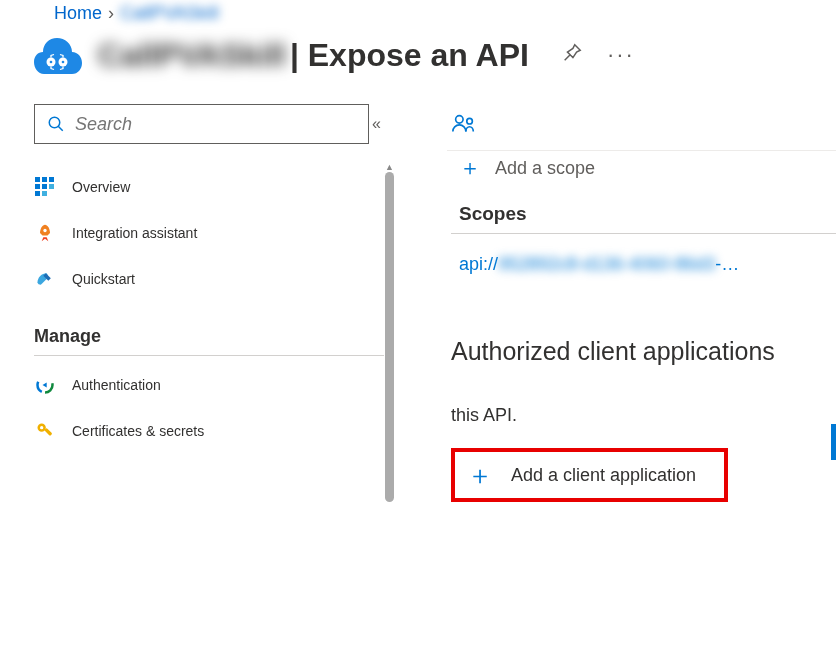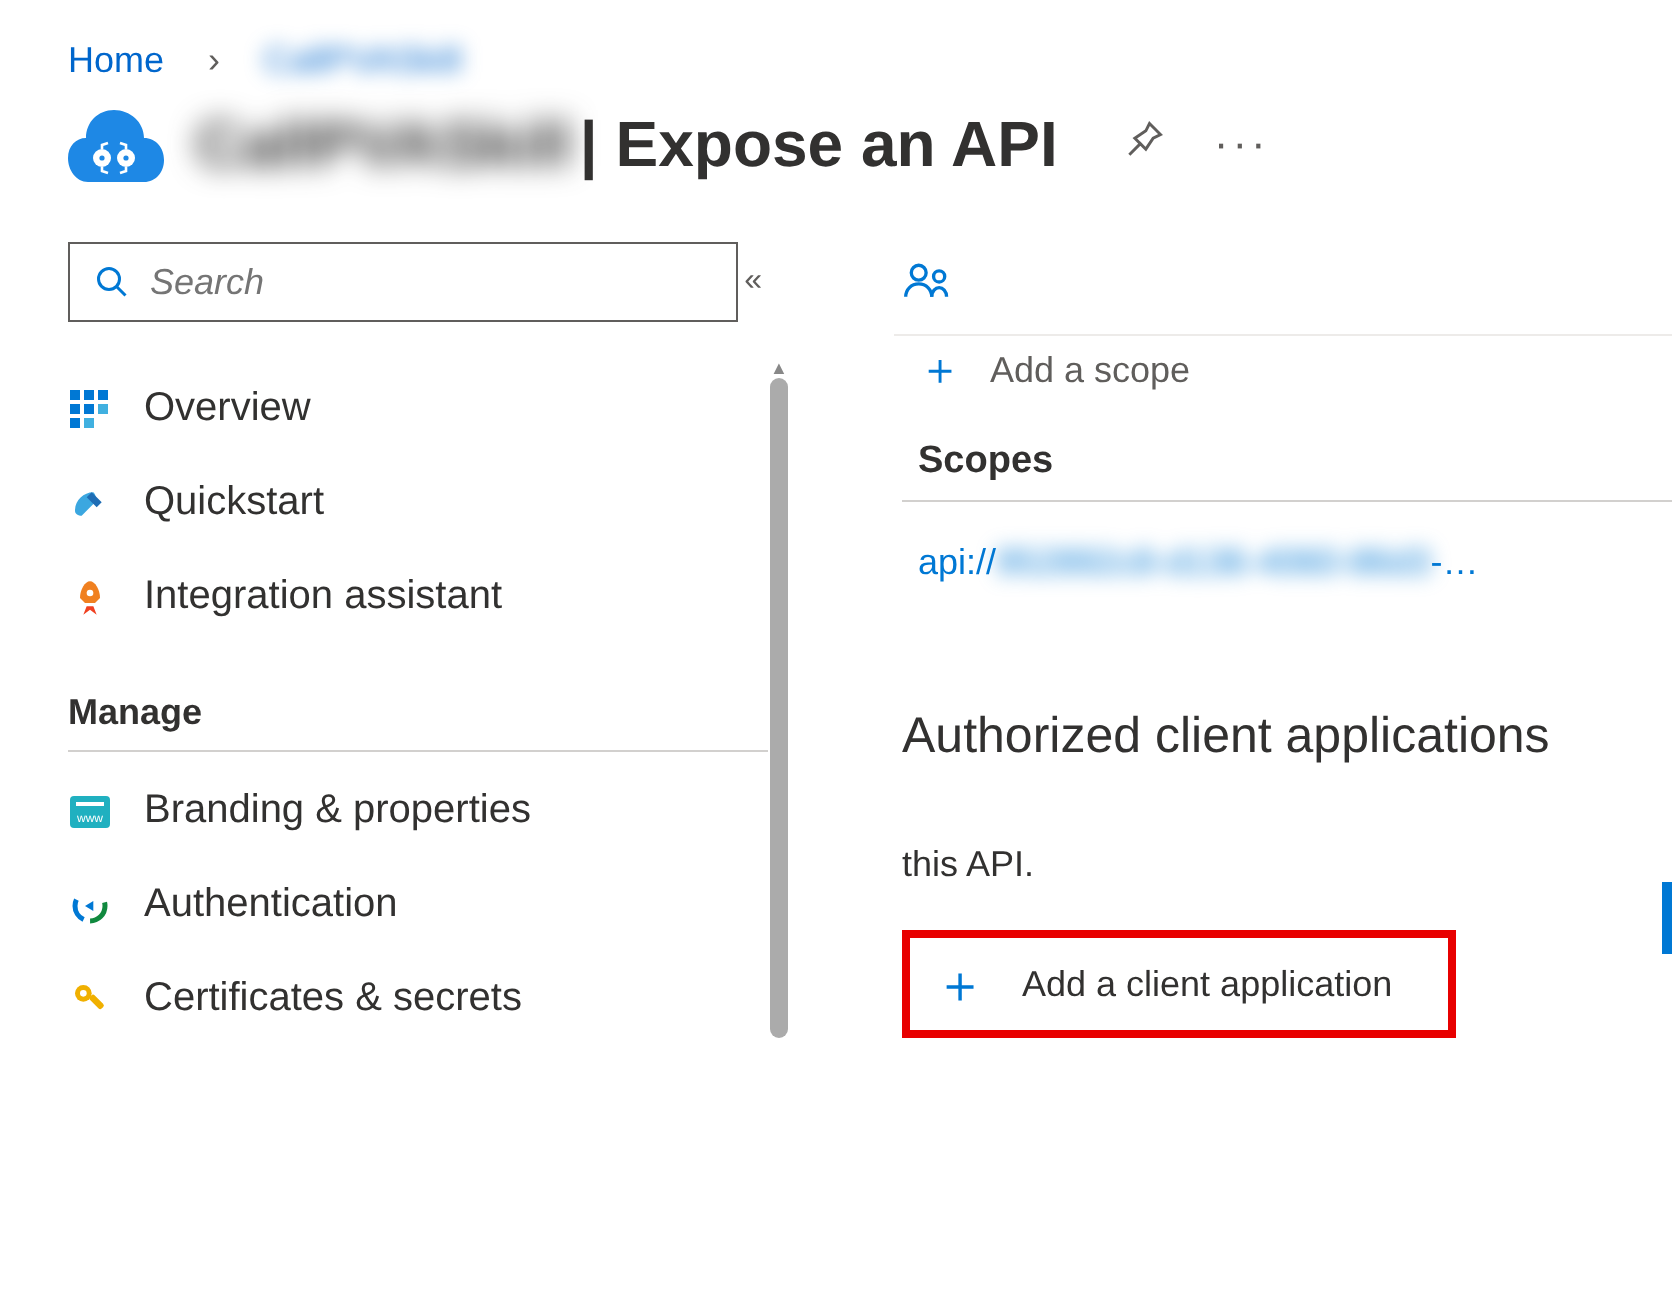--- a/index.html
+++ b/index.html
@@ -1,18 +1,18 @@
 <!DOCTYPE html>
 <html><head>
   <meta charset="utf-8">
   <style>
     * { box-sizing: border-box; margin: 0; padding: 0; font-family: "Segoe UI", -apple-system, sans-serif; }
     body { background: #fff; color: #323130; width: 836px; height: 655px; overflow: hidden; }
     
-    .breadcrumb { padding: 20px 0 4px 34px; font-size: 18px; display: flex; align-items: center; gap: 22px; }
+    .breadcrumb { padding: 3px 0 4px 34px; font-size: 18px; display: flex; align-items: center; gap: 6px; margin-left: 20px; }
     .breadcrumb a { color: #0066cc; text-decoration: none; }
     .breadcrumb .sep { color: #605e5c; }
     .blur-text { filter: blur(5px); color: #0066cc; }
     .blur-dark { filter: blur(7px); color: #333; }
     
     .header { display: flex; align-items: center; padding: 6px 0 4px 34px; gap: 16px; text-align: center; }
     .header-icon { width: 48px; height: 42px; flex-shrink: 0; }
     .header-title { display: flex; align-items: baseline; font-size: 32px; font-weight: 600; color: #323130; gap: 4px; }
     .header-actions { display: flex; align-items: center; gap: 24px; margin-left: 16px; color: #605e5c; }
     .pin-icon, .more-icon { cursor: pointer; }
@@ -22,21 +22,21 @@
     .sidebar { width: 395px; padding-left: 34px; padding-right: 14px; position: relative; }
     .search-row { display: flex; align-items: center; gap: 3px; margin-bottom: 20px; }
     .search-box { flex: 1; display: flex; align-items: center; border: 1px solid #605e5c; padding: 6px 12px; height: 40px; }
     .search-box input { border: none; outline: none; font-size: 18px; width: 100%; color: #605e5c; font-style: italic; background: transparent; }
     .search-box svg { margin-right: 10px; flex-shrink: 0; }
     .collapse-btn { color: #605e5c; font-size: 16px; cursor: pointer; }
     
     .nav-list { list-style: none; }
     .nav-item { display: flex; align-items: center; gap: 16px; padding: 12px 0; cursor: pointer; }
     .nav-icon { width: 22px; height: 22px; flex-shrink: 0; display: flex; align-items: center; justify-content: center; }
-    .nav-label { font-size: 20px; color: #323130; }
+    .nav-label { font-size: 14px; color: #323130; }
     .nav-section { font-size: 18px; font-weight: 600; color: #323130; padding: 24px 0 8px 0; border-bottom: 1px solid #d2d0ce; margin-bottom: 6px; width: 350px;}
     
     .scrollbar-track { position: absolute; right: 0px; top: 58px; width: 11px; height: 420px; background: transparent; }
     .scrollbar-thumb { width: 9px; height: 330px; background: #ababab; border-radius: 5px; margin: 0 auto; }
     .scrollbar-arrow { text-align: center; font-size: 9px; color: #888; line-height: 10px; }
     
     .main { flex: 1; padding-left: 56px; padding-right: 0; }
     .feedback-row { display: flex; align-items: center; gap: 14px; margin-bottom: 6px; height: 40px; }
     .feedback-row .label { font-size: 18px; color: #323130; }
     
@@ -120,51 +120,41 @@
               <rect x="14" y="7" width="5" height="5" fill="#40b0e0"></rect>
               <rect x="0" y="14" width="5" height="5" fill="#0078d4"></rect>
               <rect x="7" y="14" width="5" height="5" fill="#40b0e0"></rect>
             </svg>
         </span>
         <span class="nav-label">Overview</span>
       </li>
       <li class="nav-item">
         <span class="nav-icon">
           <svg width="20" height="20" viewBox="0 0 24 24">
-              <path fill="#3ba7e0" d="M3 16c0-6 5-11 11-11 2 2 2 5 0 7l-7 7c-2 0-4-1-4-3z"></path>
-              <path fill="#1e6db5" d="M13 5l6 6-3 3-6-6z"></path>
-            </svg>
-        </span>
-        <span class="nav-label">Quickstart</span>
-      </li>
-      <li class="nav-item">
-        <span class="nav-icon">
-          <svg width="20" height="20" viewBox="0 0 24 24">
               <path fill="#f08020" d="M12 2c3 0 6 5 6 10l-3 3h-6l-3-3c0-5 3-10 6-10z"></path>
               <circle cx="12" cy="9" r="2" fill="#fff"></circle>
               <path fill="#f04020" d="M10 17l-2 5 4-3 4 3-2-5z"></path>
             </svg>
         </span>
         <span class="nav-label">Integration assistant</span>
       </li>
+      <li class="nav-item">
+        <span class="nav-icon">
+          <svg width="20" height="20" viewBox="0 0 24 24">
+              <path fill="#3ba7e0" d="M3 16c0-6 5-11 11-11 2 2 2 5 0 7l-7 7c-2 0-4-1-4-3z"></path>
+              <path fill="#1e6db5" d="M13 5l6 6-3 3-6-6z"></path>
+            </svg>
+        </span>
+        <span class="nav-label">Quickstart</span>
+      </li>
     </ul>
 
     <div class="nav-section">Manage</div>
 
     <ul class="nav-list">
-      <li class="nav-item">
-        <span class="nav-icon">
-          <svg width="20" height="16" viewBox="0 0 20 16">
-              <rect width="20" height="16" rx="2" fill="#20b0c0"></rect>
-              <rect x="3" y="3" width="14" height="2" fill="#fff"></rect>
-              <text x="10" y="13" font-size="6" fill="#fff" text-anchor="middle">www</text>
-            </svg>
-        </span>
-        <span class="nav-label">Branding &amp; properties</span>
-      </li>
       <li class="nav-item">
         <span class="nav-icon">
           <svg width="20" height="20" viewBox="0 0 24 24">
               <circle cx="12" cy="12" r="9" fill="none" stroke="#10893e" stroke-width="3" stroke-dasharray="14 40"></circle>
               <circle cx="12" cy="12" r="9" fill="none" stroke="#0078d4" stroke-width="3" stroke-dasharray="14 40" stroke-dashoffset="-18"></circle>
               <path d="M9 12l5-3v6z" fill="#0078d4"></path>
             </svg>
         </span>
         <span class="nav-label">Authentication</span>
       </li>

